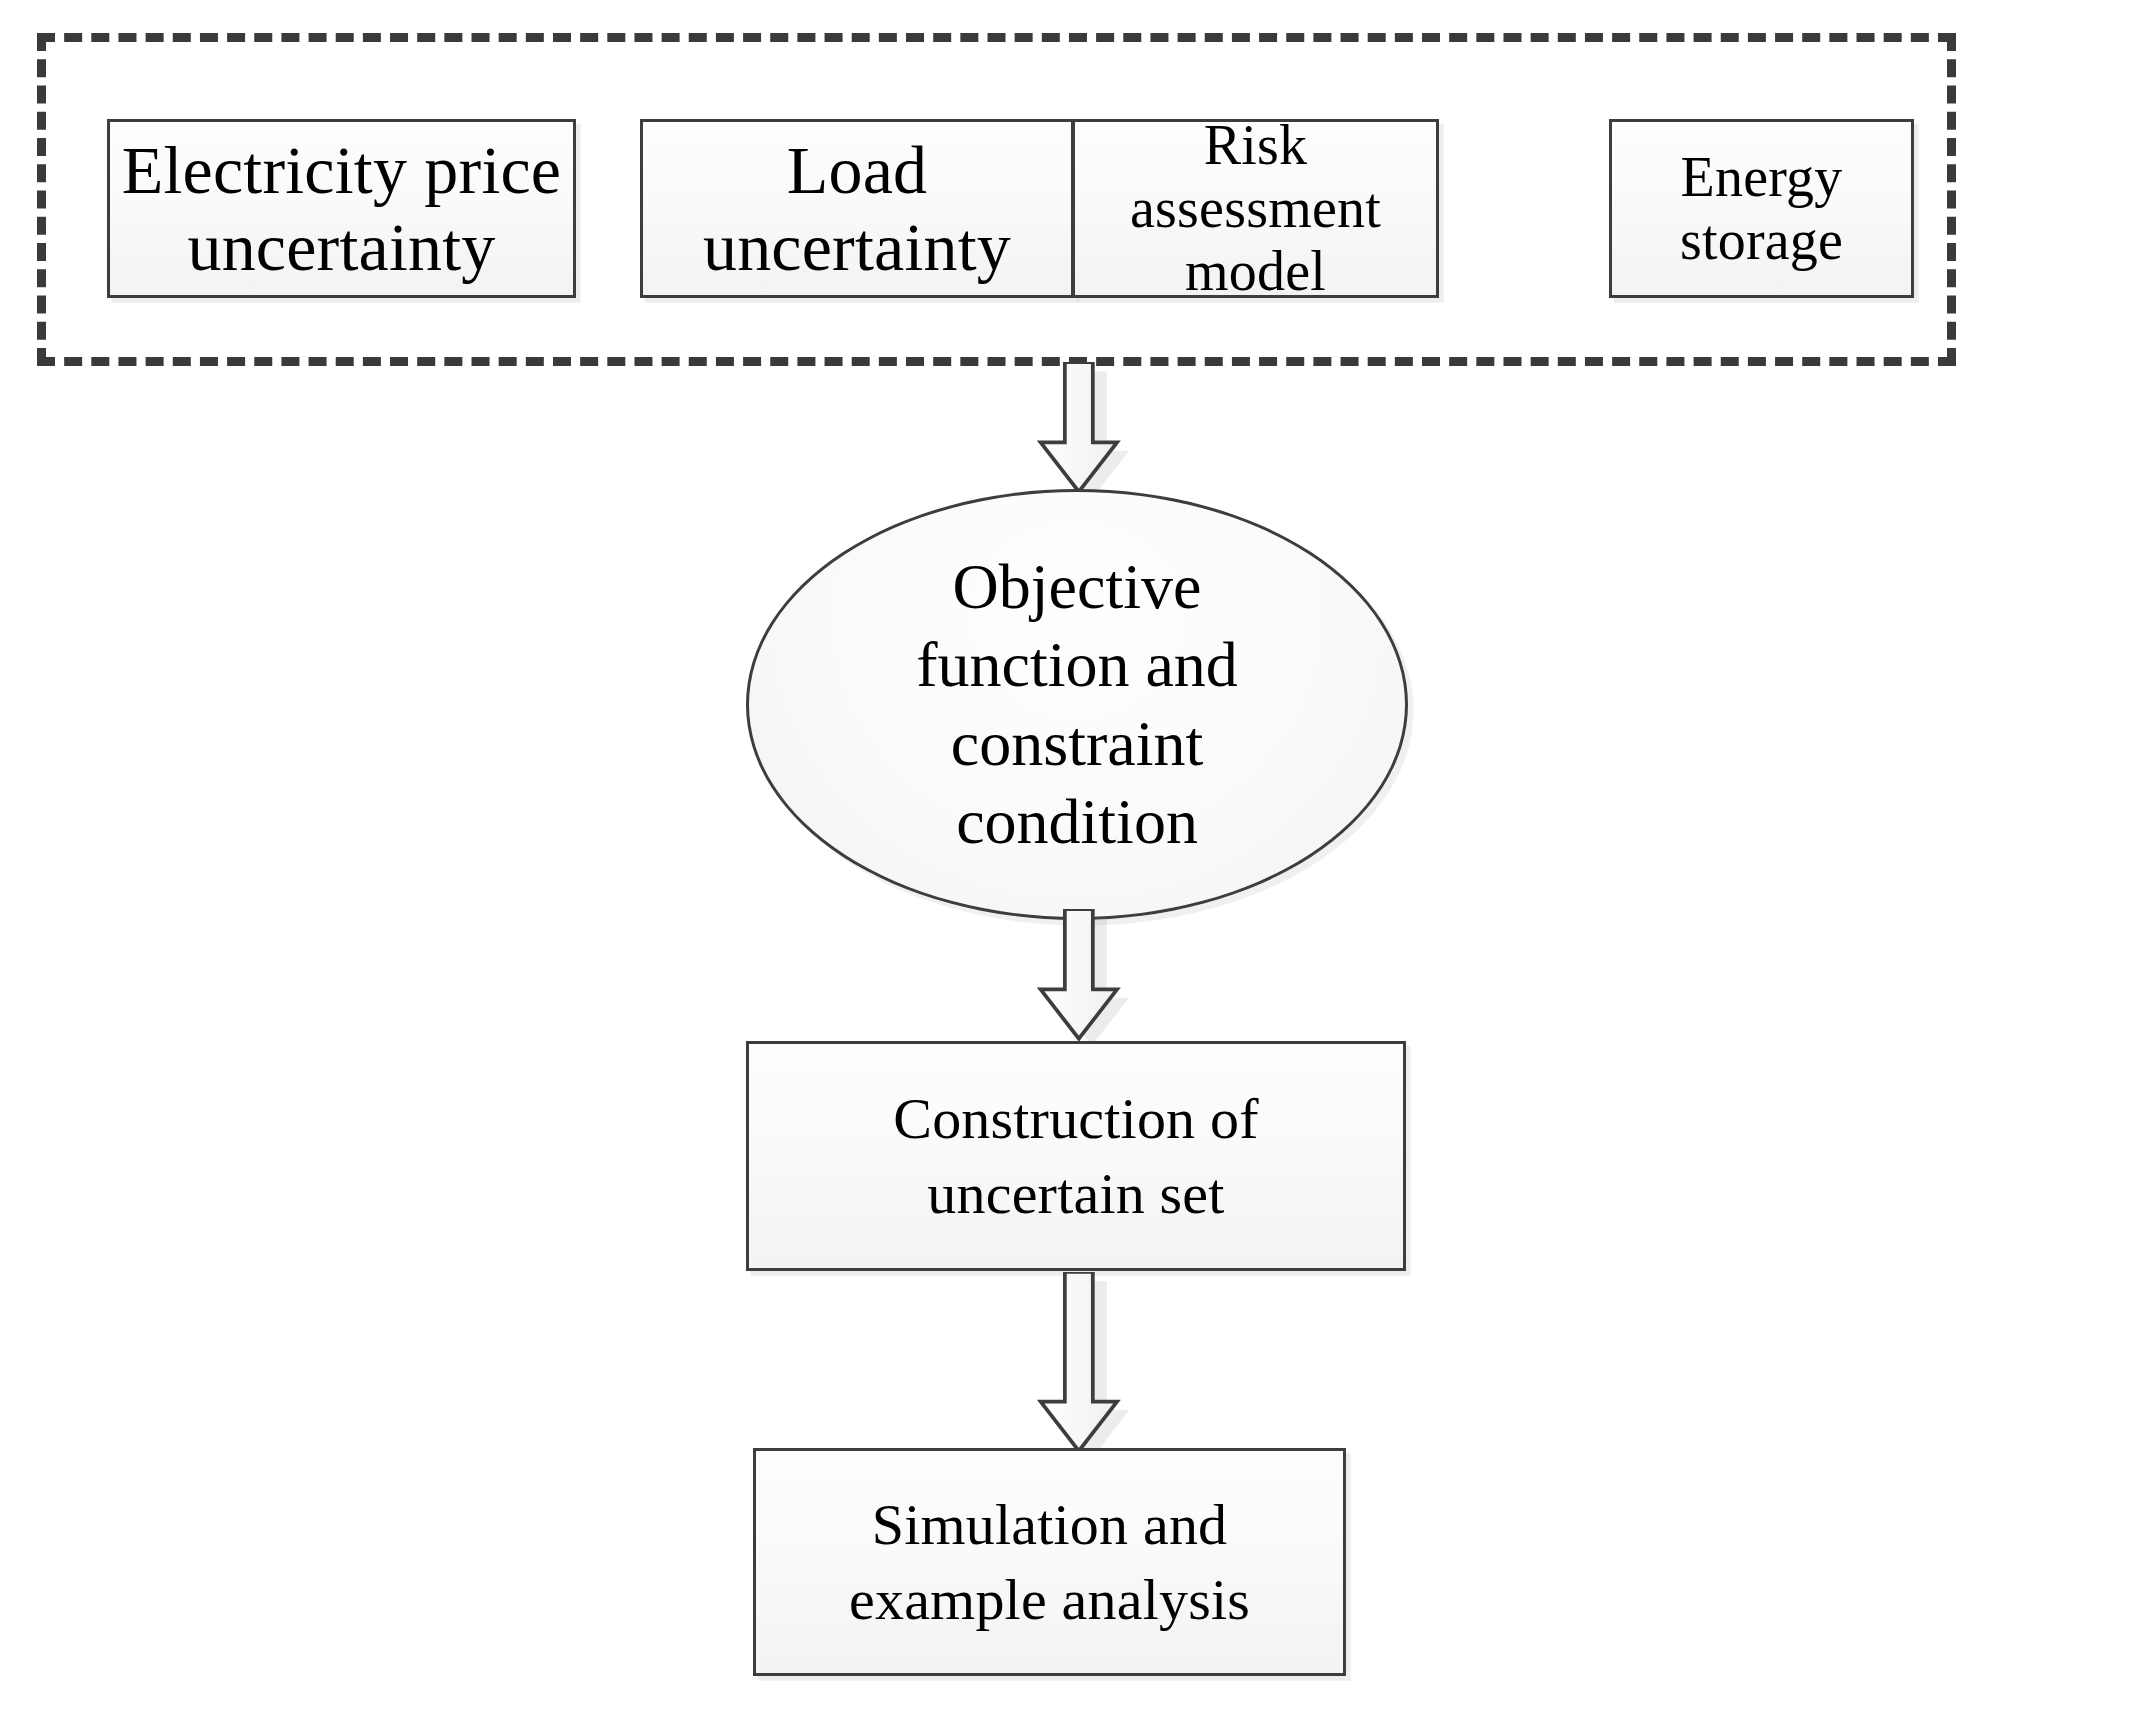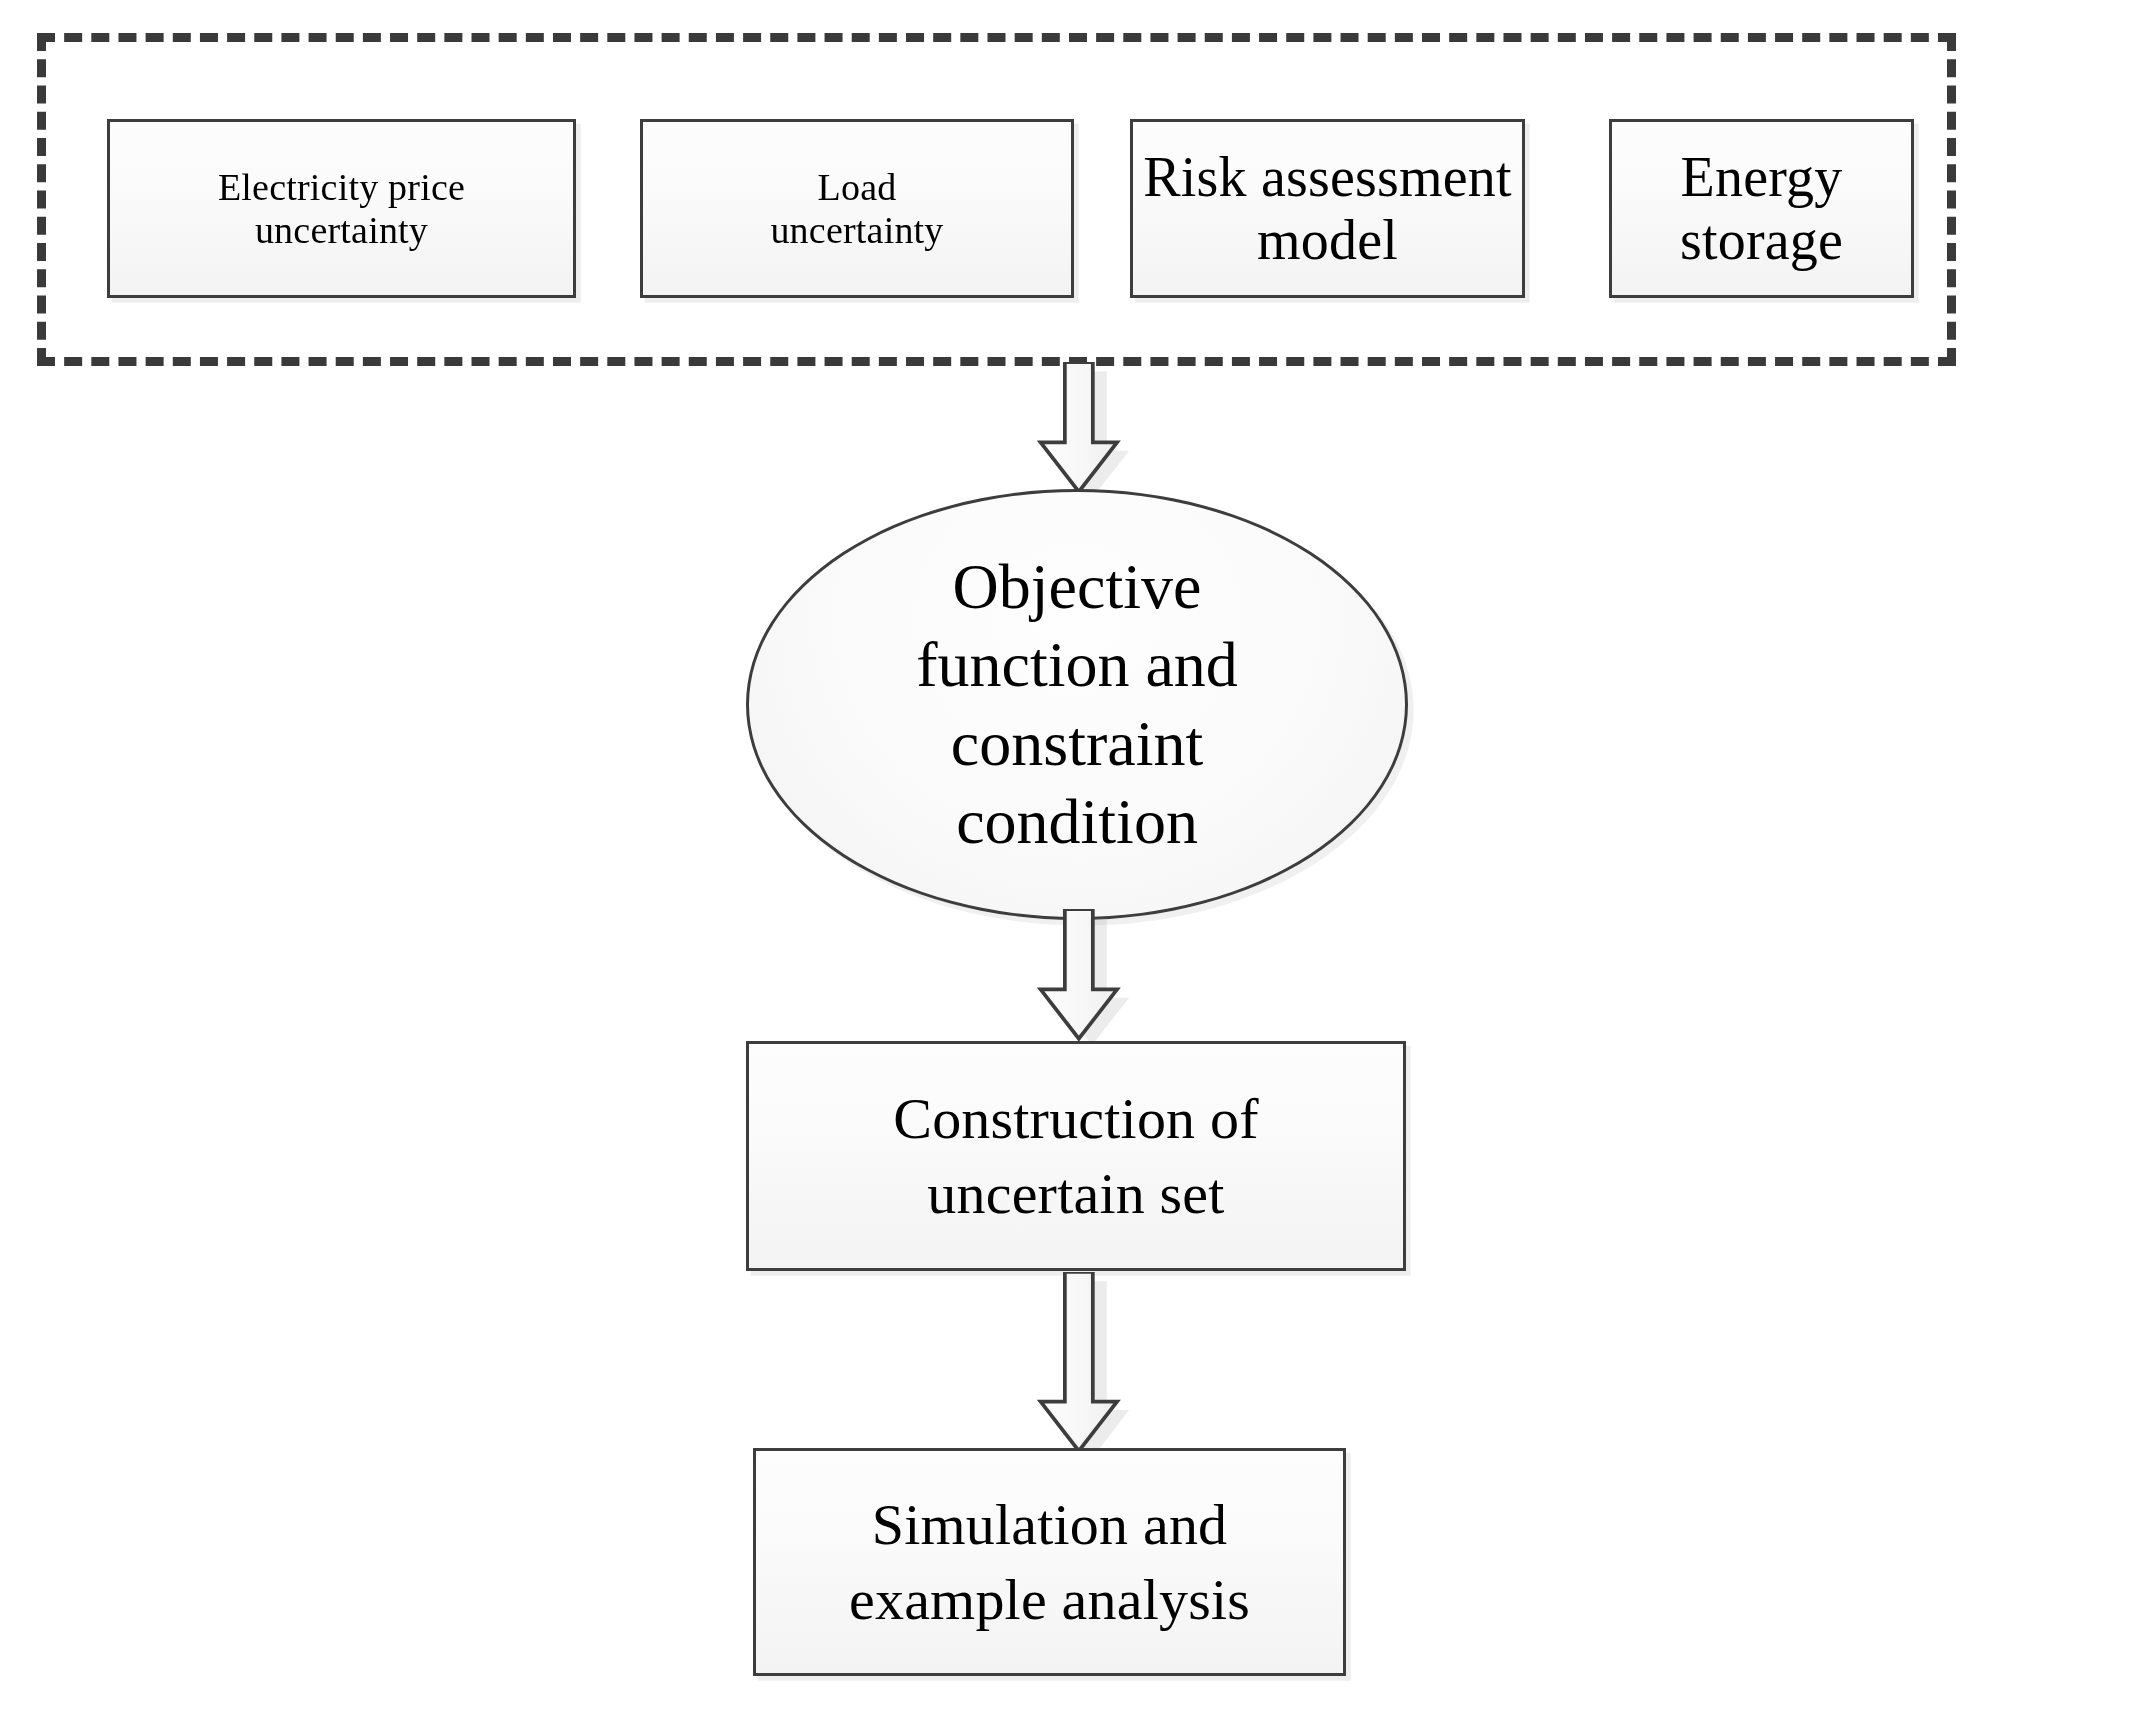--- a/index.html
+++ b/index.html
@@ -49,25 +49,25 @@
   }
   .box .label {
     display: block;
     line-height: 1.12;
     white-space: pre-line;
     letter-spacing: 0.2px;
   }
 
   
   .top-box { top: 119px; height: 179px; }
-  .top-box .label { font-size: 38px; }
+  .top-box .label { font-size: 68px; }
 
   #box-electricity { left: 107px;  width: 469px; }
   #box-load        { left: 640px;  width: 434px; }
-  #box-risk        { left: 1130px; width: 395px; justify-content: center; }
+  #box-risk        { left: 1072px; width: 367px; justify-content: center; }
   #box-storage     { left: 1589px; width: 305px; margin-left: 20px; }
 
   #box-risk .label,
   #box-storage .label { font-size: 56px; }
 
   
   .ellipse {
     position: absolute;
     left: 746px;
     top: 489px;

